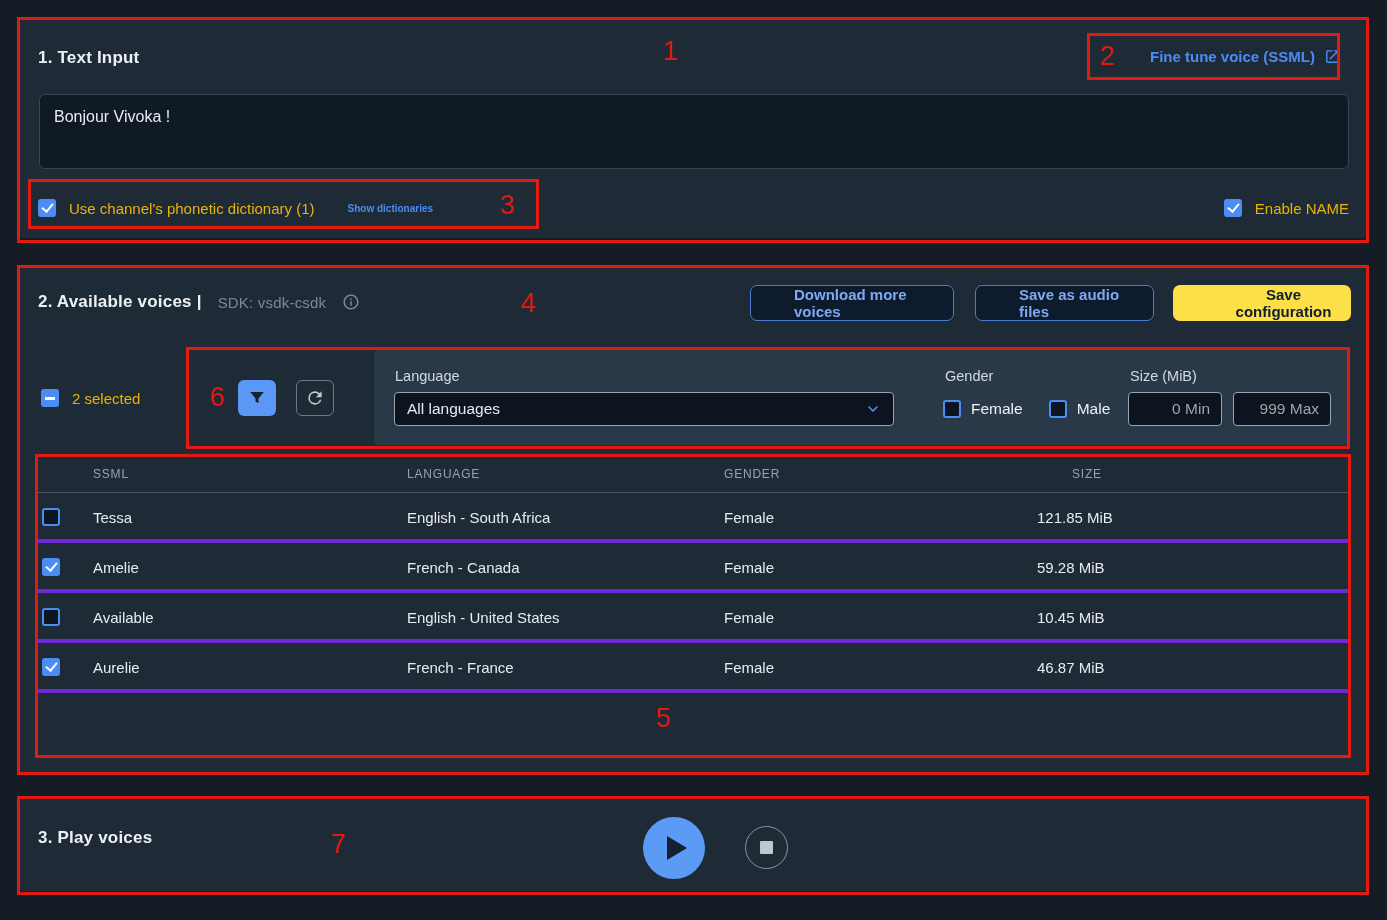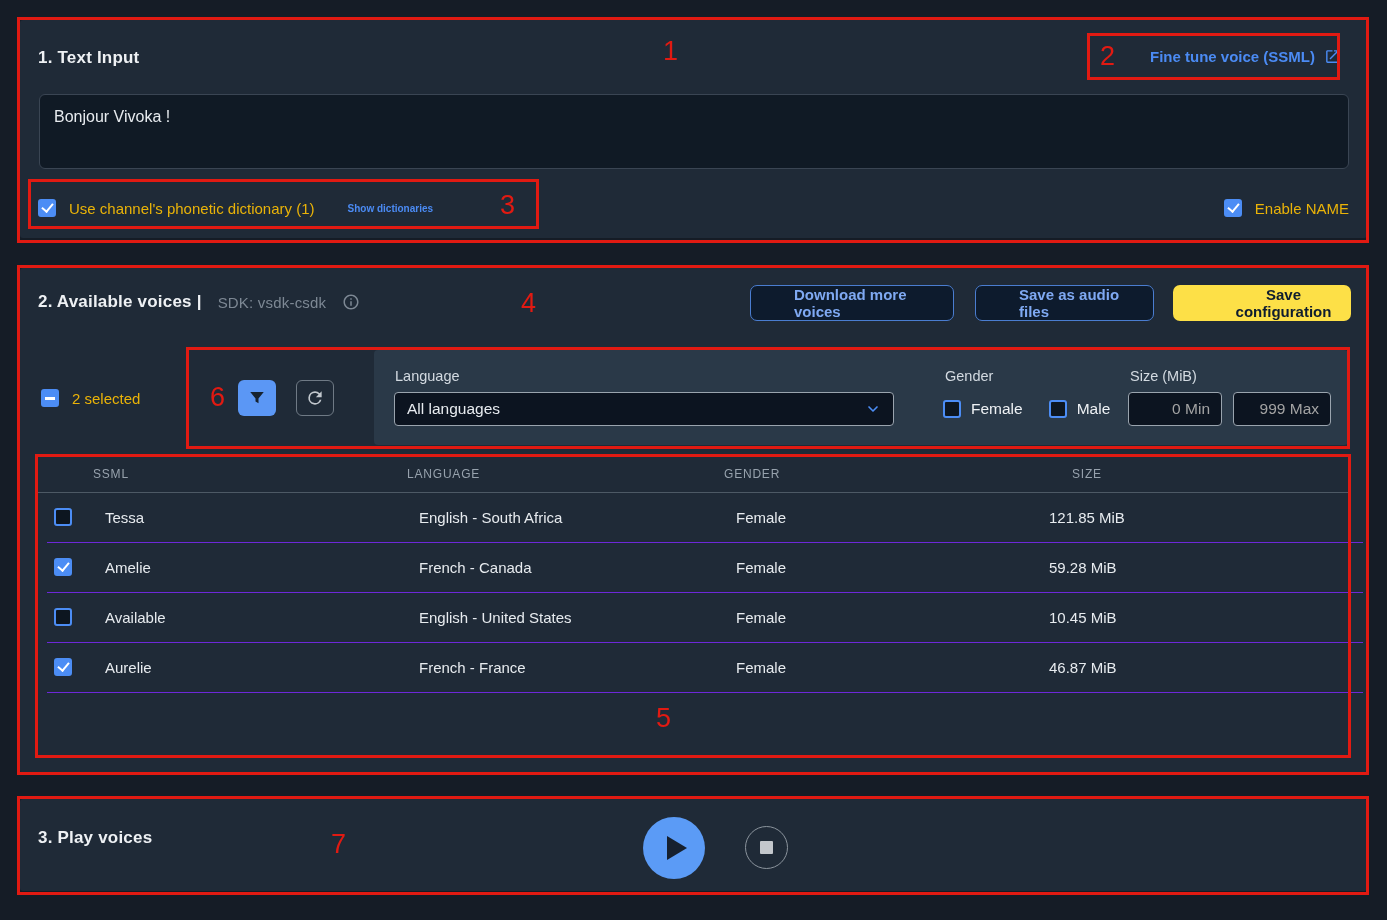--- a/index.html
+++ b/index.html
@@ -61,21 +61,21 @@
               border-radius:4px;color:#a3a3a3;font-family:"Liberation Sans",sans-serif;font-size:15.5px;
               text-align:right;padding:0 11px;box-sizing:border-box;outline:none;}
   #size-min{left:754px;width:94px;}
   #size-max{left:859px;width:98px;}
 
   
   .voice-table{position:absolute;left:15px;top:187px;width:1316px;height:303px;}
   .thead{position:absolute;left:0;top:0;width:100%;height:38px;border-bottom:1px solid #4d5965;box-sizing:border-box;}
   .th{position:absolute;top:12px;font-size:12px;letter-spacing:.8px;color:#97a2ad;font-weight:400;}
   .th-name{left:58px;}  .th-lang{left:372px;}  .th-gender{left:689px;}  .th-size{left:1002px;margin-left:35px;}
-  .tr{position:absolute;left:12px;width:100%;height:50px;border-bottom:1px solid #6d28d9;box-sizing:border-box;cursor:pointer;padding-left:40px;}
+  .tr{position:absolute;left:0;width:100%;height:50px;border-bottom:4px solid #6d28d9;box-sizing:border-box;cursor:pointer;padding-left:40px;}
   .tr .cb{position:absolute;left:7px;top:15px;}
   .td{position:absolute;top:16px;font-size:15px;color:#e7ebef;}
   .td-name{left:58px;}  .td-lang{left:372px;}  .td-gender{left:689px;}  .td-size{left:1002px;}
 
   
   .play-btn{position:absolute;left:623px;top:18px;width:62px;height:62px;border-radius:50%;
             background:#5b9bf6;display:flex;align-items:center;justify-content:center;cursor:pointer;}
   .play-tri{width:0;height:0;border-left:20px solid #16202e;border-top:12px solid transparent;
             border-bottom:12px solid transparent;margin-left:6px;}
   .stop-btn{position:absolute;left:725px;top:27px;width:43px;height:43px;border-radius:50%;

